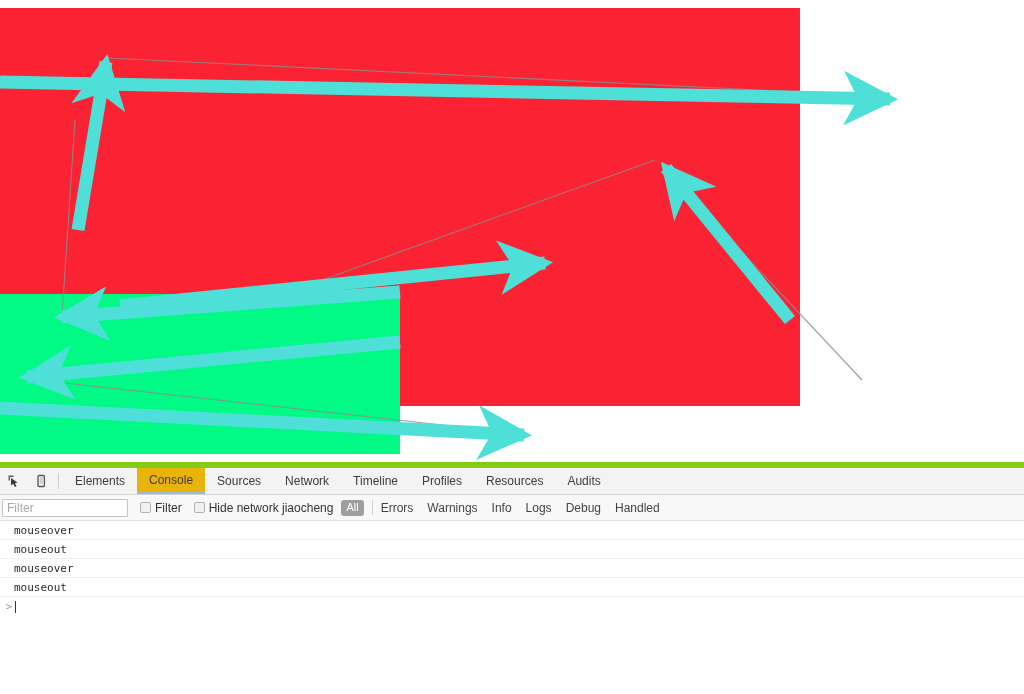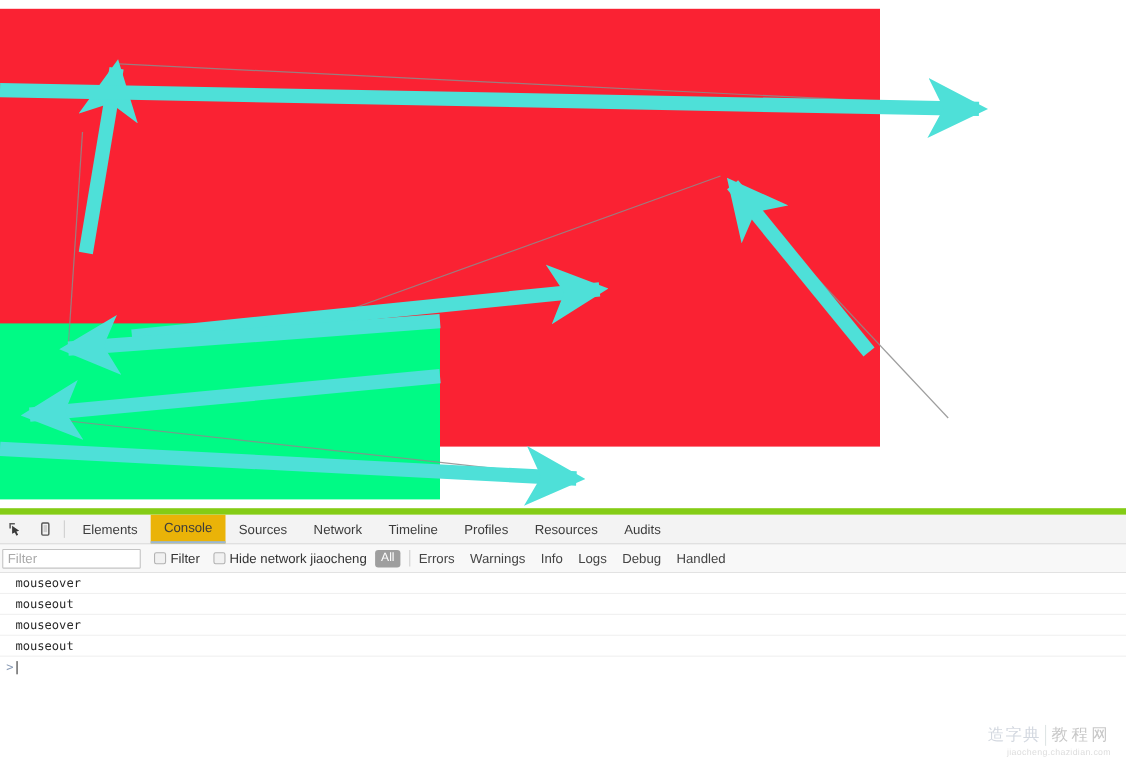--- a/index.html
+++ b/index.html
@@ -357,21 +357,14 @@
       <div class="msg">mouseout</div>
       <div class="msg">mouseover</div>
       <div class="msg">mouseout</div>
       <div class="prompt-row">
         <span class="prompt-arrow">&gt;</span>
         <span class="caret-bar"></span>
       </div>
     </div>
   </div>
 
-  <div id="watermark">
-    <div class="wm-main">
-      <span class="wm-cn">造字典</span>
-      <span class="wm-box">教程网</span>
-    </div>
-    <div class="wm-url">jiaocheng.chazidian.com</div>
-  </div>
 
 </div>
 
 </body></html>

